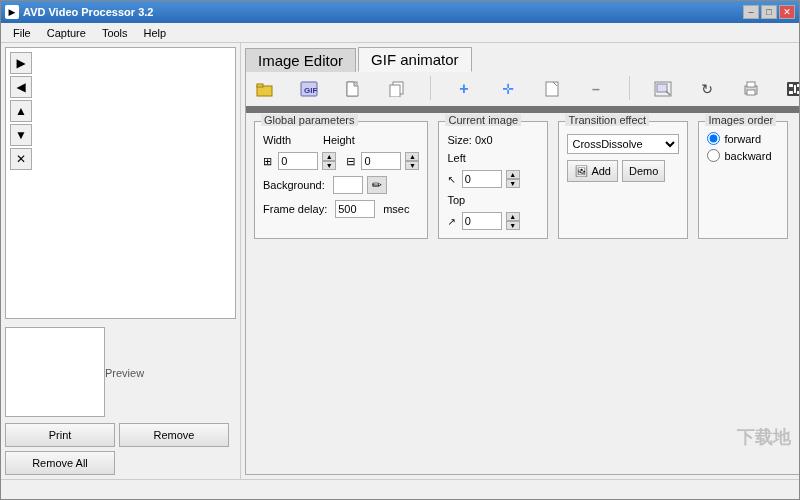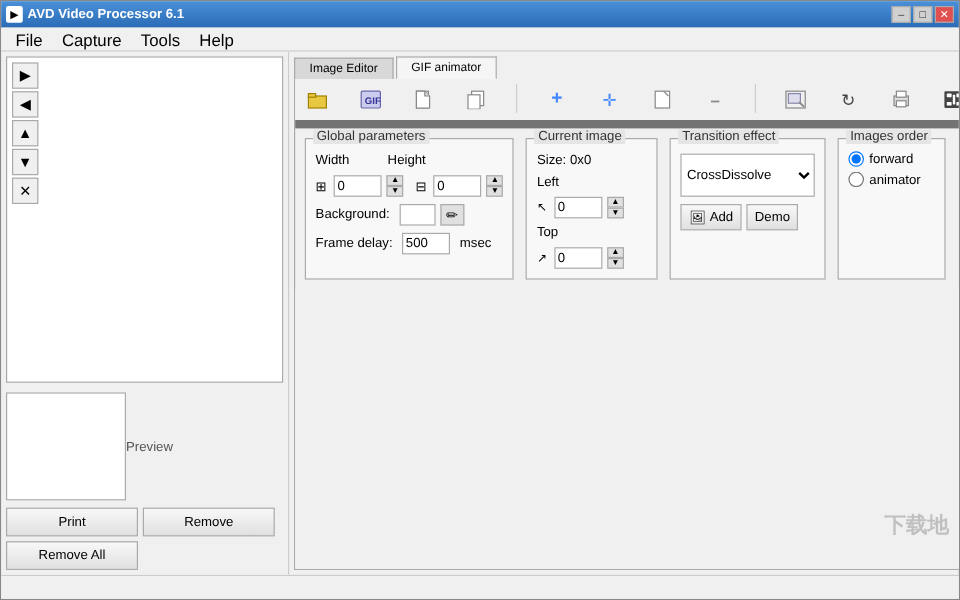--- a/index.html
+++ b/index.html
@@ -72,21 +72,21 @@
       height: 20px;
       display: flex;
       align-items: center;
       border-bottom: 1px solid #ccc;
       padding: 0 4px;
       flex-shrink: 0;
     }
     .menu-item {
       padding: 2px 8px;
       cursor: pointer;
-      font-size: 14px;
+      font-size: 11px;
     }
     
     .main-content {
       display: flex;
       flex: 1;
       overflow: hidden;
     }
     
     .sidebar {
       width: 240px;
@@ -132,21 +132,21 @@
       align-items: flex-end;
       padding: 4px 4px 0 4px;
       background: #f0f0f0;
       flex-shrink: 0;
     }
     .tab {
       padding: 3px 12px;
       border: 1px solid #aaa;
       background: #d8d8d8;
       cursor: pointer;
-      font-size: 10px;
+      font-size: 15px;
       margin-right: 2px;
       border-bottom: none;
     }
     .tab.active {
       background: #f5f5f5;
       border-bottom: 1px solid #f5f5f5;
       z-index: 1;
     }
     
     .gif-panel {
@@ -258,21 +258,21 @@
     
     .current-image-group {
       min-width: 110px;
     }
     
     .transition-group {
       min-width: 130px;
     }
     .select-dropdown {
       width: 100%;
-      height: 36px;
+      height: 20px;
       border: 1px solid #aaa;
       background: white;
       font-size: 11px;
       cursor: pointer;
     }
     .add-demo-row {
       display: flex;
       gap: 4px;
       margin-top: 6px;
     }
@@ -320,21 +320,21 @@
     }
   </style>
 </head>
 <body>
 
 <div class="window">
 
   <div class="title-bar">
     <div class="title-bar-left">
       <div class="title-icon">▶</div>
-      <span class="title-text">AVD Video Processor 6.1</span>
+      <span class="title-text">AVD Video Processor 3.2</span>
     </div>
     <div class="title-controls">
       <div class="title-btn">–</div>
       <div class="title-btn">□</div>
       <div class="title-btn close">✕</div>
     </div>
   </div>
 
   <div class="menu-bar">
     <div class="menu-item">File</div>
@@ -535,21 +535,21 @@
           </div>
 
           <div class="param-group images-order-group">
             <span class="param-group-title">Images order</span>
             <div class="radio-row">
               <input type="radio" name="images-order" checked="" style="">
               <label>forward</label>
             </div>
             <div class="radio-row">
               <input type="radio" name="images-order" style="">
-              <label>animator</label>
+              <label>backward</label>
             </div>
           </div>
         </div>
 
         <div style="flex:1;background:#f0f0f0;"></div>
       </div>
     </div>
 
     <div class="watermark">下载地</div>
   </div>

